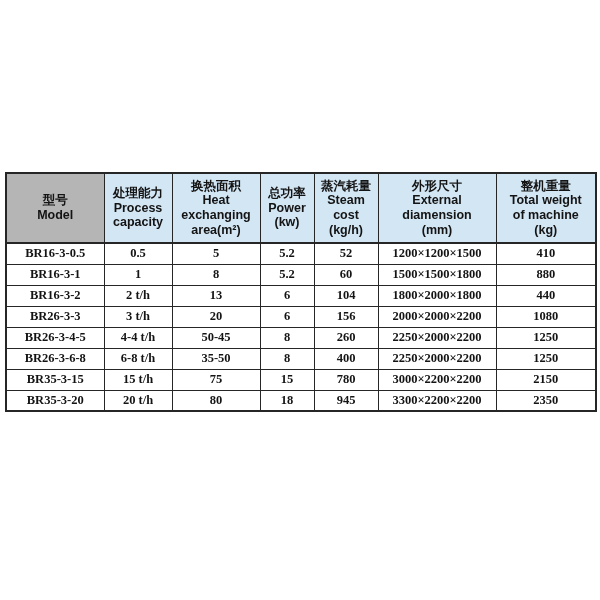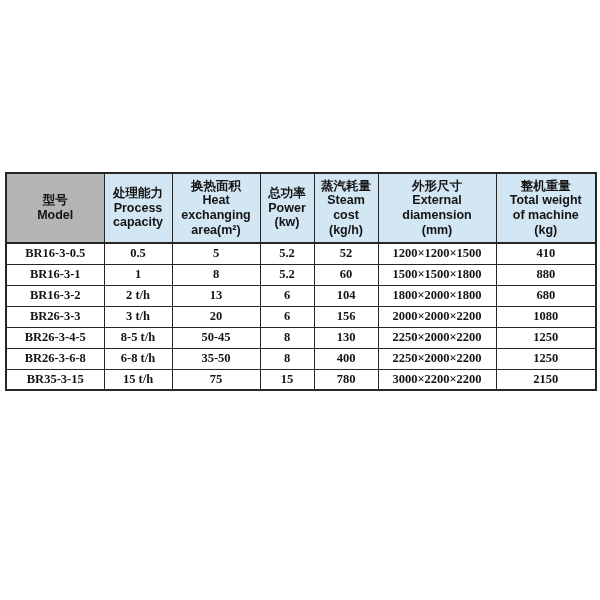--- a/index.html
+++ b/index.html
@@ -136,37 +136,37 @@
           <td>1500×1500×1800</td>
           <td>880</td>
         </tr>
         <tr>
           <td>BR16-3-2</td>
           <td>2 t/h</td>
           <td>13</td>
           <td>6</td>
           <td>104</td>
           <td>1800×2000×1800</td>
-          <td>680</td>
+          <td>440</td>
         </tr>
         <tr>
           <td>BR26-3-3</td>
           <td>3 t/h</td>
           <td>20</td>
           <td>6</td>
           <td>156</td>
           <td>2000×2000×2200</td>
           <td>1080</td>
         </tr>
         <tr>
           <td>BR26-3-4-5</td>
-          <td>8-5 t/h</td>
+          <td>4-4 t/h</td>
           <td>50-45</td>
           <td>8</td>
-          <td>130</td>
+          <td>260</td>
           <td>2250×2000×2200</td>
           <td>1250</td>
         </tr>
         <tr>
           <td>BR26-3-6-8</td>
           <td>6-8 t/h</td>
           <td>35-50</td>
           <td>8</td>
           <td>400</td>
           <td>2250×2000×2200</td>
@@ -174,15 +174,24 @@
         </tr>
         <tr>
           <td>BR35-3-15</td>
           <td>15 t/h</td>
           <td>75</td>
           <td>15</td>
           <td>780</td>
           <td>3000×2200×2200</td>
           <td>2150</td>
         </tr>
+        <tr>
+          <td>BR35-3-20</td>
+          <td>20 t/h</td>
+          <td>80</td>
+          <td>18</td>
+          <td>945</td>
+          <td>3300×2200×2200</td>
+          <td>2350</td>
+        </tr>
       </tbody>
   </table>
 </div>
 
 </body></html>

